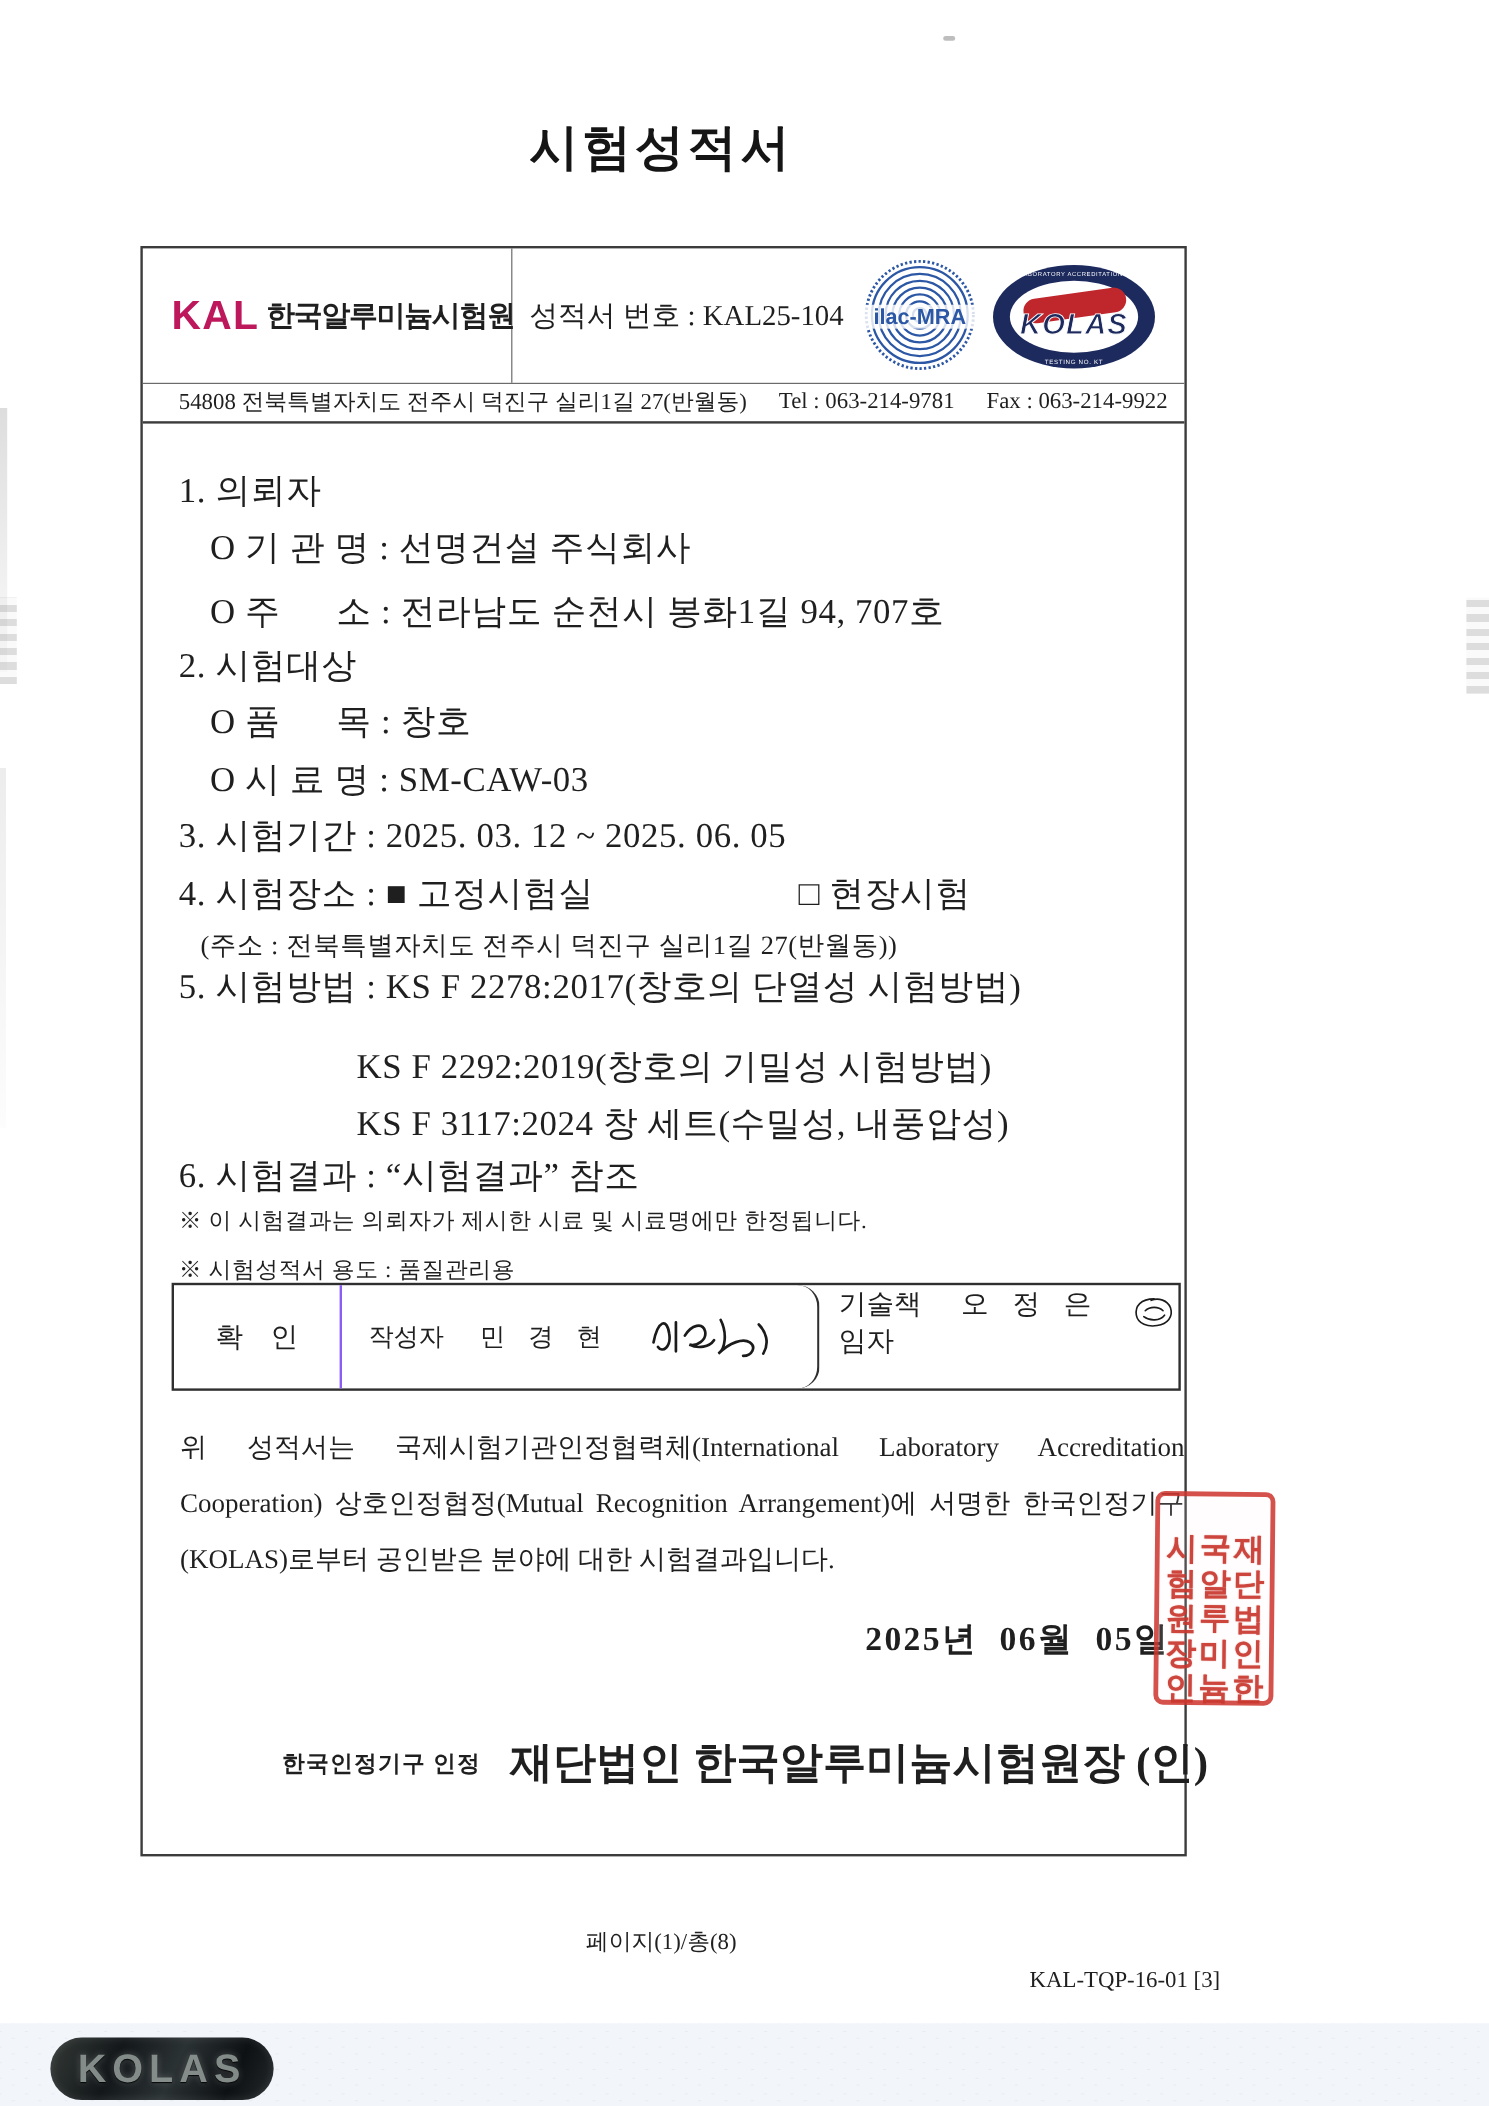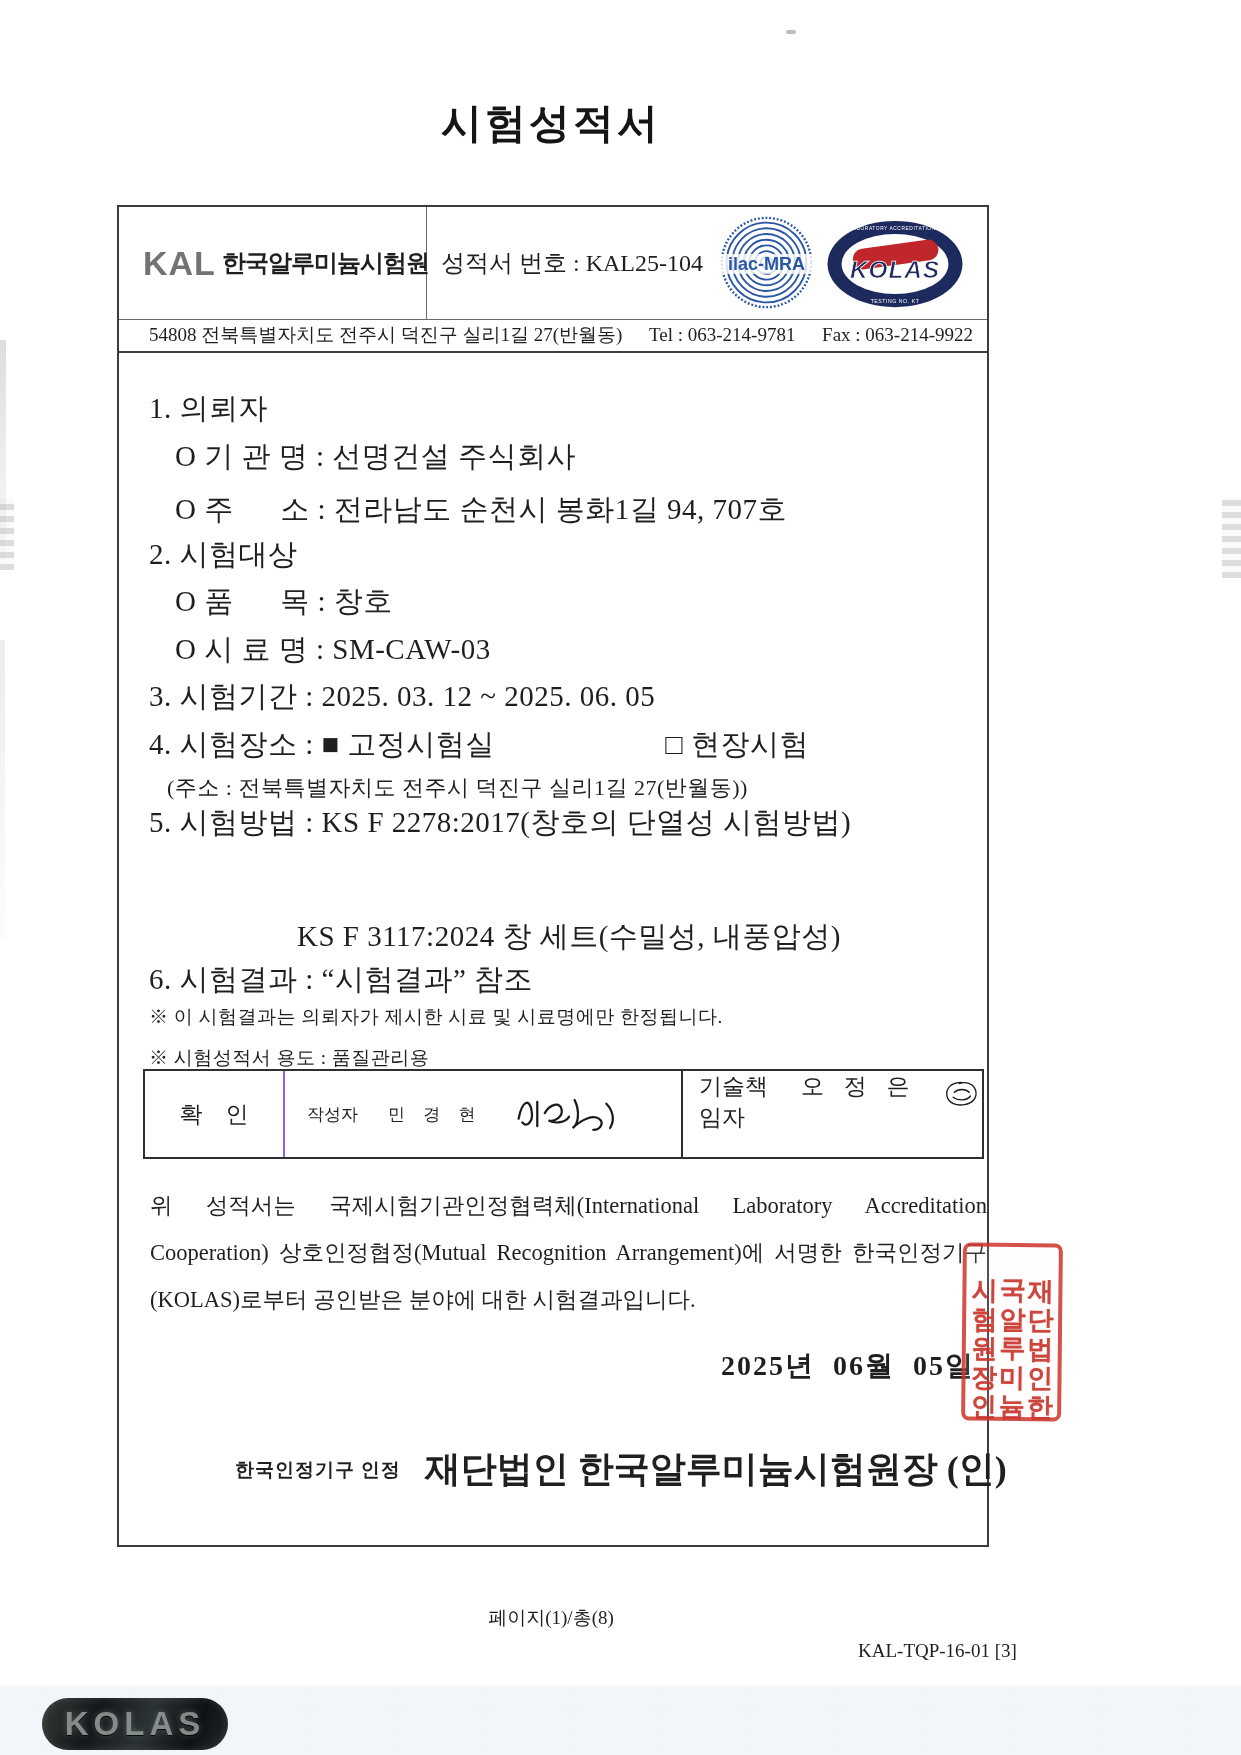--- a/index.html
+++ b/index.html
@@ -10,21 +10,21 @@
          font-size:41px;font-weight:bold;letter-spacing:3px;color:#151515;}
 
   .main-box{position:absolute;left:117px;top:205px;width:868px;height:1338px;
             border:2px solid #3c3c3c;}
 
   .box-header{position:absolute;left:0;top:0;width:100%;height:112px;
               border-bottom:1px solid #6b6b6b;display:flex;}
   .org-cell{width:308px;border-right:1px solid #6b6b6b;display:flex;align-items:center;
             padding-left:24px;box-sizing:border-box;}
   .kal{font-family:"Liberation Sans","DejaVu Sans",sans-serif;font-weight:bold;
-       font-size:34px;color:#737373;letter-spacing:1px;margin-right:6px;}
+       font-size:34px;color:#be185d;letter-spacing:1px;margin-right:6px;}
   .org-name{font-size:24px;font-weight:bold;letter-spacing:-1px;white-space:nowrap;}
   .report-cell{flex:1;display:flex;align-items:center;padding-left:14px;font-size:24px;
                white-space:pre;}
   .ilac-logo{position:absolute;left:600px;top:8px;}
   .kolas-logo{position:absolute;left:705px;top:12px;}
 
   .addr-row{position:absolute;left:0;top:112px;width:100%;height:34px;box-sizing:border-box;
             border-bottom:2px solid #3c3c3c;display:flex;align-items:center;
             justify-content:space-between;padding:0 14px 0 30px;font-size:19px;white-space:pre;}
 
@@ -33,21 +33,21 @@
   .L1{left:56px;}
   .Lp{left:48px;font-size:22px;}
   .L2{left:178px;}
   .note{left:30px;font-size:19px;}
 
   .signoff-table{position:absolute;left:24px;top:862px;width:841px;height:90px;
                  border:2px solid #2f2f2f;display:flex;box-sizing:border-box;}
   .cell-confirm{width:138px;border-right:2px solid #8b5cf6;display:flex;align-items:center;
                 justify-content:center;font-size:23px;white-space:pre;}
   .cell-writer{width:398px;border-right:2px solid #2f2f2f;display:flex;align-items:center;
-               padding-left:22px;gap:30px;font-size:17px;box-sizing:border-box;}
+               padding-left:22px;gap:30px;font-size:21px;box-sizing:border-box;border-radius:18px;}
   .cell-tech{flex:1;display:flex;align-items:flex-start;padding-left:16px;gap:26px;
              font-size:23px;box-sizing:border-box;}
   .person-name{letter-spacing:7px;white-space:nowrap;}
 
   .statement{position:absolute;left:31px;top:975px;width:837px;font-size:22.5px;
              line-height:47px;text-align:justify;word-break:keep-all;}
 
   .issue-date{position:absolute;right:12px;top:1140px;font-size:28px;font-weight:bold;
               letter-spacing:2px;white-space:pre;}
 
@@ -143,20 +143,21 @@
     <div class="bline L0" style="top:182px">1. 의뢰자</div>
     <div class="bline L1" style="top:230px">O 기 관 명 : 선명건설 주식회사</div>
     <div class="bline L1" style="top:283px">O 주      소 : 전라남도 순천시 봉화1길 94, 707호</div>
     <div class="bline L0" style="top:328px">2. 시험대상</div>
     <div class="bline L1" style="top:375px">O 품      목 : 창호</div>
     <div class="bline L1" style="top:423px">O 시 료 명 : SM-CAW-03</div>
     <div class="bline L0" style="top:470px">3. 시험기간 : 2025. 03. 12 ~ 2025. 06. 05</div>
     <div class="bline L0" style="top:518px">4. 시험장소 : ■ 고정시험실                      □ 현장시험</div>
     <div class="bline Lp" style="top:566px">(주소 : 전북특별자치도 전주시 덕진구 실리1길 27(반월동))</div>
     <div class="bline L0" style="top:596px">5. 시험방법 : KS F 2278:2017(창호의 단열성 시험방법)</div>
+    <div class="bline L2" style="top:662px">KS F 2292:2019(창호의 기밀성 시험방법)</div>
     <div class="bline L2" style="top:710px">KS F 3117:2024 창 세트(수밀성, 내풍압성)</div>
     <div class="bline L0" style="top:753px">6. 시험결과 : “시험결과” 참조</div>
     <div class="bline note" style="top:797px">※ 이 시험결과는 의뢰자가 제시한 시료 및 시료명에만 한정됩니다.</div>
     <div class="bline note" style="top:838px">※ 시험성적서 용도 : 품질관리용</div>
 
     <div class="signoff-table">
       <div class="cell-confirm">확    인</div>
       <div class="cell-writer">
         <span>작성자</span>
         <span class="person-name">민 경 현</span>

